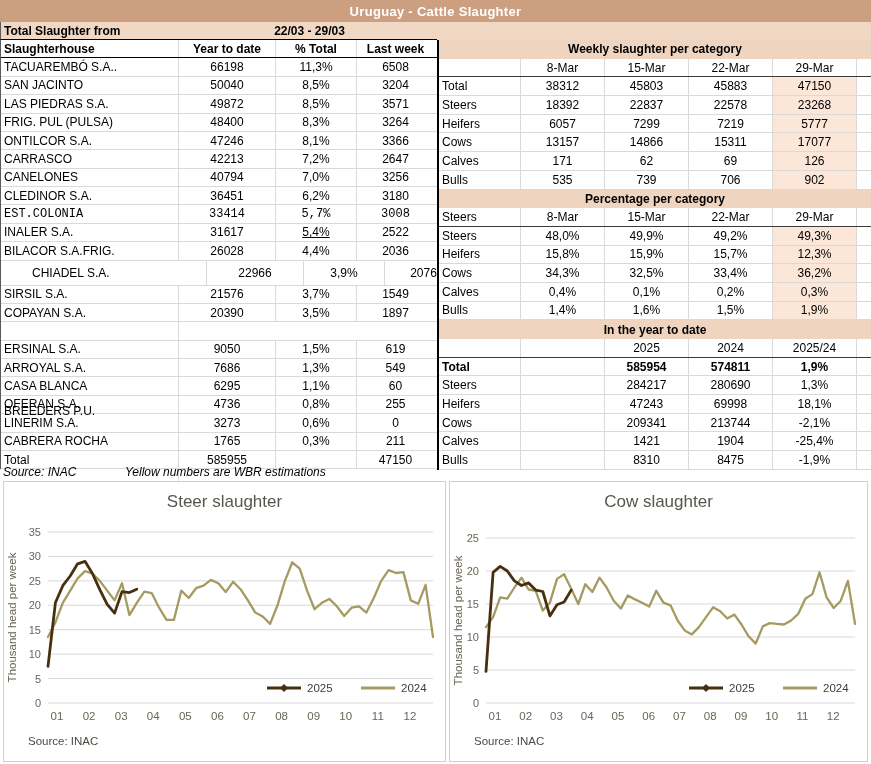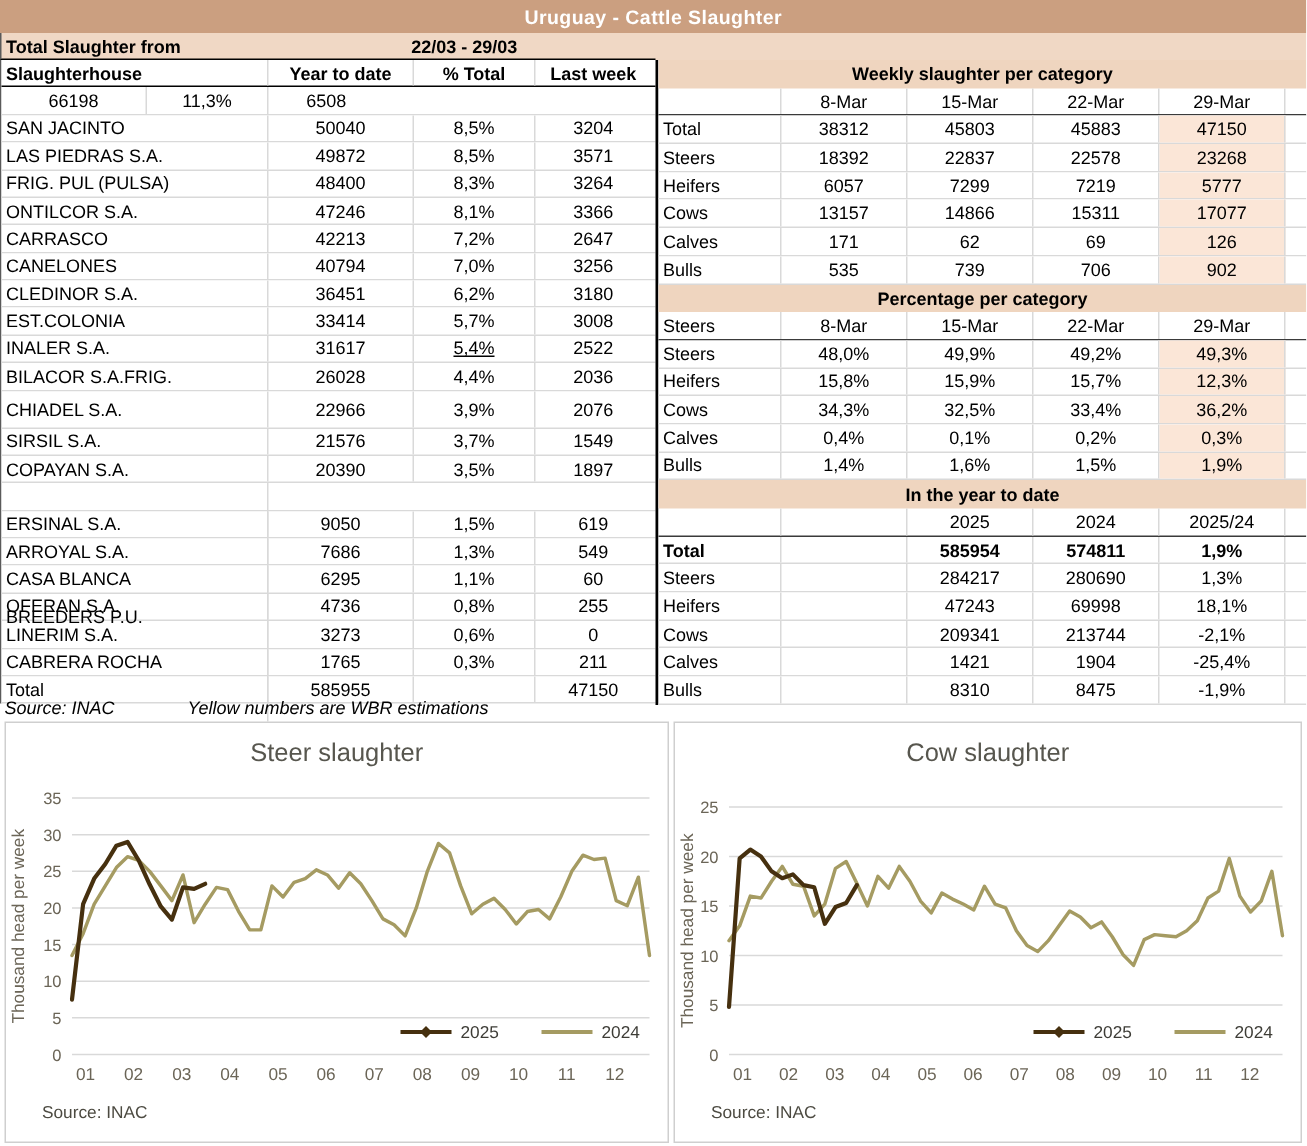--- a/index.html
+++ b/index.html
@@ -51,20 +51,21 @@
   </div>
 
   <div id="left-table" class="abs">
       <div class="trow blackline" style="height: 18.39px;">
         <div class="tcell first bold" style="width: 178px; flex: 0 0 178px;">Slaughterhouse</div>
         <div class="tcell bold" style="width: 97px; flex: 0 0 97px;">Year to date</div>
         <div class="tcell bold" style="width: 81px; flex: 0 0 81px;">% Total</div>
         <div class="tcell nob bold" style="width: 77px; flex: 0 0 77px;">Last week</div>
       </div>
       <div class="trow" style="height: 18.39px;">
+        <div class="tcell first" style="width: 178px; flex: 0 0 178px;">TACUAREMBÓ S.A..</div>
         <div class="tcell" style="width: 97px; flex: 0 0 97px;">66198</div>
         <div class="tcell" style="width: 81px; flex: 0 0 81px;">11,3%</div>
         <div class="tcell nob" style="width: 77px; flex: 0 0 77px;">6508</div>
       </div>
       <div class="trow" style="height: 18.39px;">
         <div class="tcell first" style="width: 178px; flex: 0 0 178px;">SAN JACINTO</div>
         <div class="tcell" style="width: 97px; flex: 0 0 97px;">50040</div>
         <div class="tcell" style="width: 81px; flex: 0 0 81px;">8,5%</div>
         <div class="tcell nob" style="width: 77px; flex: 0 0 77px;">3204</div>
       </div>
@@ -97,39 +98,39 @@
         <div class="tcell" style="width: 97px; flex: 0 0 97px;">40794</div>
         <div class="tcell" style="width: 81px; flex: 0 0 81px;">7,0%</div>
         <div class="tcell nob" style="width: 77px; flex: 0 0 77px;">3256</div>
       </div>
       <div class="trow" style="height: 18.39px;">
         <div class="tcell first" style="width: 178px; flex: 0 0 178px;">CLEDINOR S.A.</div>
         <div class="tcell" style="width: 97px; flex: 0 0 97px;">36451</div>
         <div class="tcell" style="width: 81px; flex: 0 0 81px;">6,2%</div>
         <div class="tcell nob" style="width: 77px; flex: 0 0 77px;">3180</div>
       </div>
-      <div class="trow" style="height: 18.39px;">
+      <div class="trow" style="height: 18.39px; font-family: Liberation Mono, monospace;">
         <div class="tcell first" style="width: 178px; flex: 0 0 178px;">EST.COLONIA</div>
         <div class="tcell" style="width: 97px; flex: 0 0 97px;">33414</div>
         <div class="tcell" style="width: 81px; flex: 0 0 81px;">5,7%</div>
         <div class="tcell nob" style="width: 77px; flex: 0 0 77px;">3008</div>
       </div>
       <div class="trow" style="height: 18.39px; text-align: center;">
         <div class="tcell first" style="width: 178px; flex: 0 0 178px;">INALER S.A.</div>
         <div class="tcell" style="width: 97px; flex: 0 0 97px;">31617</div>
         <div class="tcell" style="width: 81px; flex: 0 0 81px; text-decoration: underline;">5,4%</div>
         <div class="tcell nob" style="width: 77px; flex: 0 0 77px;">2522</div>
       </div>
       <div class="trow" style="height: 18.39px;">
         <div class="tcell first" style="width: 178px; flex: 0 0 178px;">BILACOR S.A.FRIG.</div>
         <div class="tcell" style="width: 97px; flex: 0 0 97px;">26028</div>
         <div class="tcell" style="width: 81px; flex: 0 0 81px;">4,4%</div>
         <div class="tcell nob" style="width: 77px; flex: 0 0 77px;">2036</div>
       </div>
-      <div class="trow" style="height: 25px;">
+      <div class="trow" style="height: 25px; padding-left: 28px;">
         <div class="tcell first" style="width: 178px; flex: 0 0 178px;">CHIADEL S.A.</div>
         <div class="tcell" style="width: 97px; flex: 0 0 97px;">22966</div>
         <div class="tcell" style="width: 81px; flex: 0 0 81px;">3,9%</div>
         <div class="tcell nob" style="width: 77px; flex: 0 0 77px;">2076</div>
       </div>
       <div class="trow" style="height: 18.39px;">
         <div class="tcell first" style="width: 178px; flex: 0 0 178px;">SIRSIL S.A.</div>
         <div class="tcell" style="width: 97px; flex: 0 0 97px;">21576</div>
         <div class="tcell" style="width: 81px; flex: 0 0 81px;">3,7%</div>
         <div class="tcell nob" style="width: 77px; flex: 0 0 77px;">1549</div>

